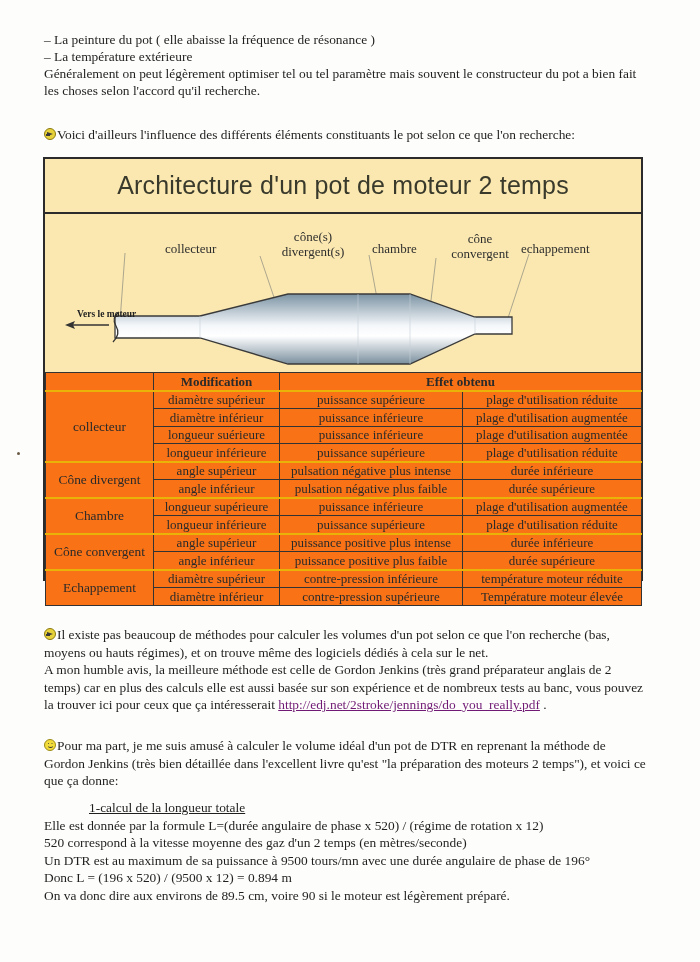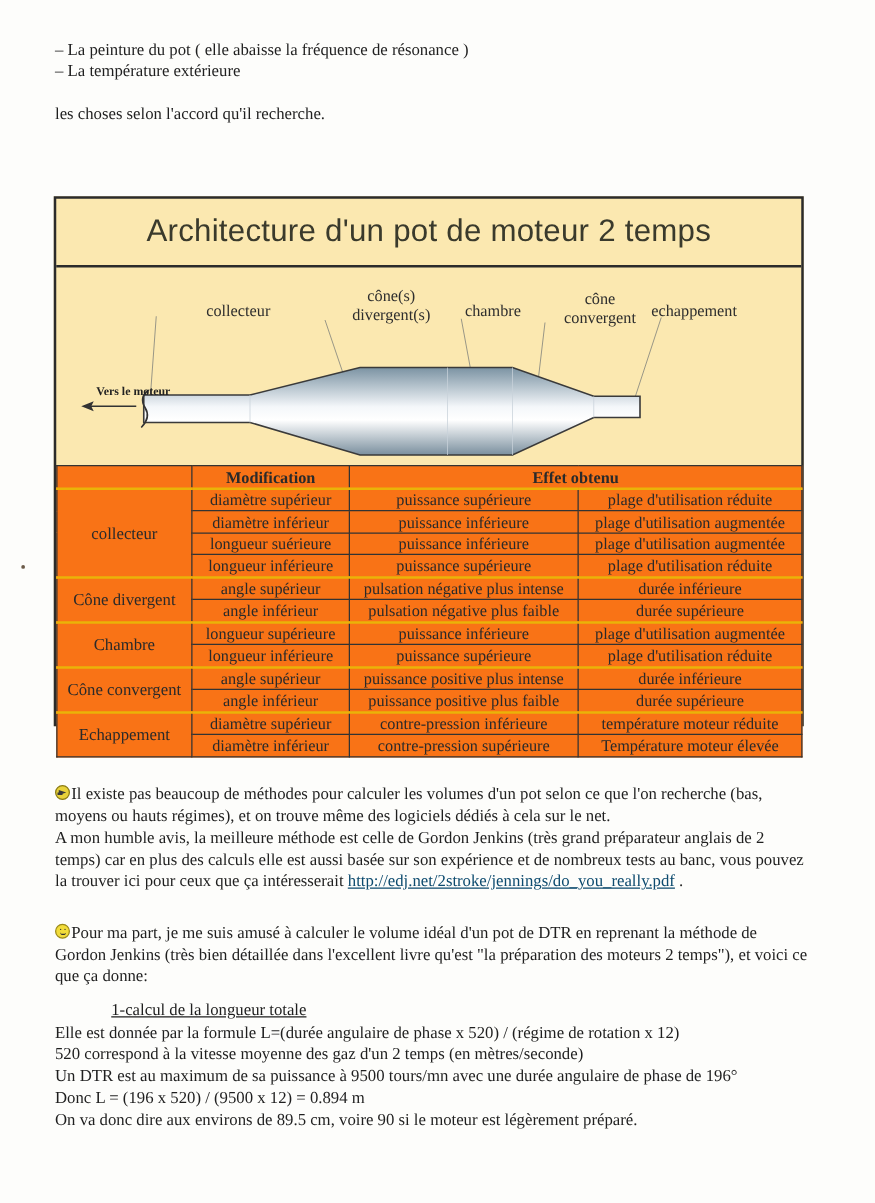--- a/index.html
+++ b/index.html
@@ -13,21 +13,21 @@
   .page { position: absolute; left: 0; top: 0; width: 700px; height: 962px; }
   .txt { position: absolute; left: 44px; font-size: 13.4px; line-height: 17px; white-space: nowrap; }
   .para { position: absolute; left: 44px; width: 620px; font-size: 13.4px; line-height: 17.6px; }
   .icon { display: inline-block; width: 12px; height: 12px; border-radius: 50%; vertical-align: -1px; margin-right: 1px; position: relative; }
   .icon-arrow { background: #e8d23a; border: 1px solid #8a7a10; box-sizing: border-box; }
   .icon-arrow::after { content: ""; position: absolute; left: 2px; top: 3px; border-left: 6px solid #3a3a3a; border-top: 2.5px solid transparent; border-bottom: 2.5px solid transparent; }
   .icon-arrow::before { content: ""; position: absolute; left: 1px; top: 4.5px; width: 4px; height: 2px; background: #3a3a3a; }
   .icon-smile { background: #f2dc3a; border: 1px solid #9c8a18; box-sizing: border-box; }
   .icon-smile::before { content: ""; position: absolute; left: 2.5px; top: 2.5px; width: 1.5px; height: 1.5px; background: #333; border-radius: 50%; box-shadow: 3.5px 0 0 #333; }
   .icon-smile::after { content: ""; position: absolute; left: 2.5px; top: 4px; width: 5px; height: 3px; border-bottom: 1px solid #333; border-radius: 0 0 4px 4px; }
-  a.link { color: #0c4a6e; text-decoration: underline; }
+  a.link { color: #701a75; text-decoration: underline; }
   .u { text-decoration: underline; margin-left: 45px; }
   b { font-weight: normal; }
 
   
   .figure { position: absolute; left: 43px; top: 157px; width: 600px; height: 424px; border: 2px solid #2b2b2b; box-sizing: border-box; background: #fbe8b0; }
   .fig-title { position: absolute; left: 0; top: 0; width: 596px; height: 53px; border-bottom: 2px solid #2b2b2b; display: flex; align-items: center; justify-content: center; font-family: "Liberation Sans", sans-serif; font-size: 25px; color: #3a3a2c; letter-spacing: 0.2px; }
   .fig-diagram { position: absolute; left: 0; top: 55px; width: 596px; height: 158px; }
   .lbl { position: absolute; font-size: 13px; line-height: 15px; text-align: center; color: #2e2e2e; }
   .lbl-small { position: absolute; font-size: 9.5px; color: #222; font-weight: bold; font-family: "Liberation Serif", serif; }
 
@@ -40,22 +40,26 @@
 
   .scanmark { position: absolute; left: 17px; top: 452px; width: 3px; height: 3px; background: #6b5a48; border-radius: 50%; }
 </style>
 </head>
 <body>
 
 <div class="page">
 
   <div class="txt" style="top:31px">– La peinture du pot ( elle abaisse la fréquence de résonance )</div>
   <div class="txt" style="top:48px">– La température extérieure</div>
+  <div class="txt" style="top:65px">Généralement on peut légèrement optimiser tel ou tel paramètre mais souvent le constructeur du pot a bien fait</div>
   <div class="txt" style="top:82px">les choses selon l'accord qu'il recherche.</div>
 
+  <div class="txt" style="top:126px">
+    <span class="icon icon-arrow"></span><span>Voici d'ailleurs l'influence des différents éléments constituants le pot selon ce que l'on recherche:</span>
+  </div>
 
   <div class="figure">
     <div class="fig-title">Architecture d'un pot de moteur 2 temps</div>
 
     <div class="fig-diagram">
       <svg width="596" height="158" viewBox="0 0 596 158" style="position:absolute;left:0;top:0">
         <defs>
           <linearGradient id="pipeGrad" x1="0" y1="0" x2="0" y2="1">
             <stop offset="0" stop-color="#7b93a3"></stop>
             <stop offset="0.45" stop-color="#f4f7fa"></stop>

